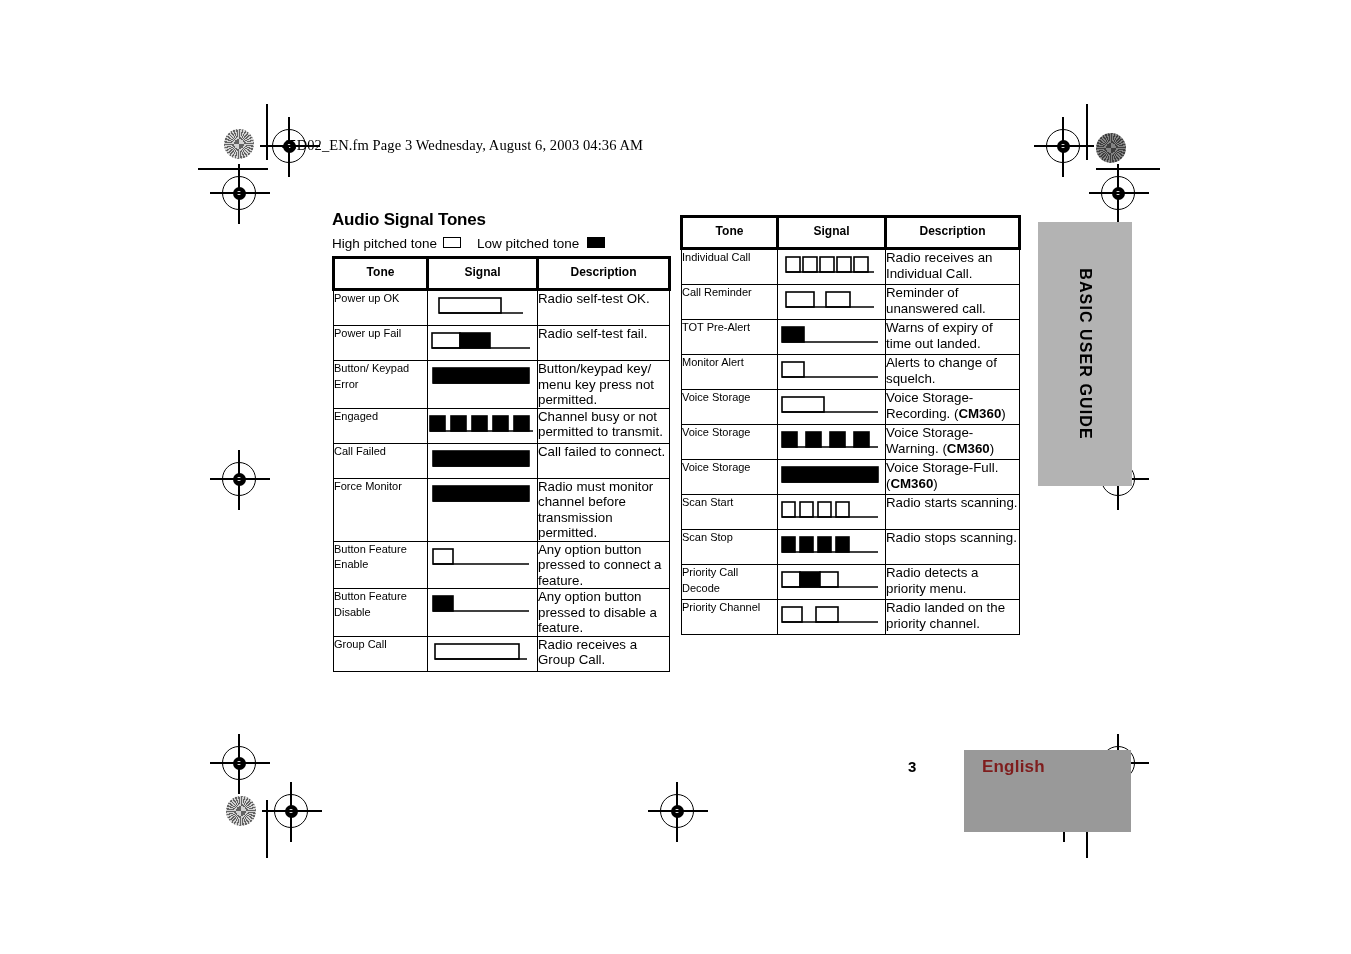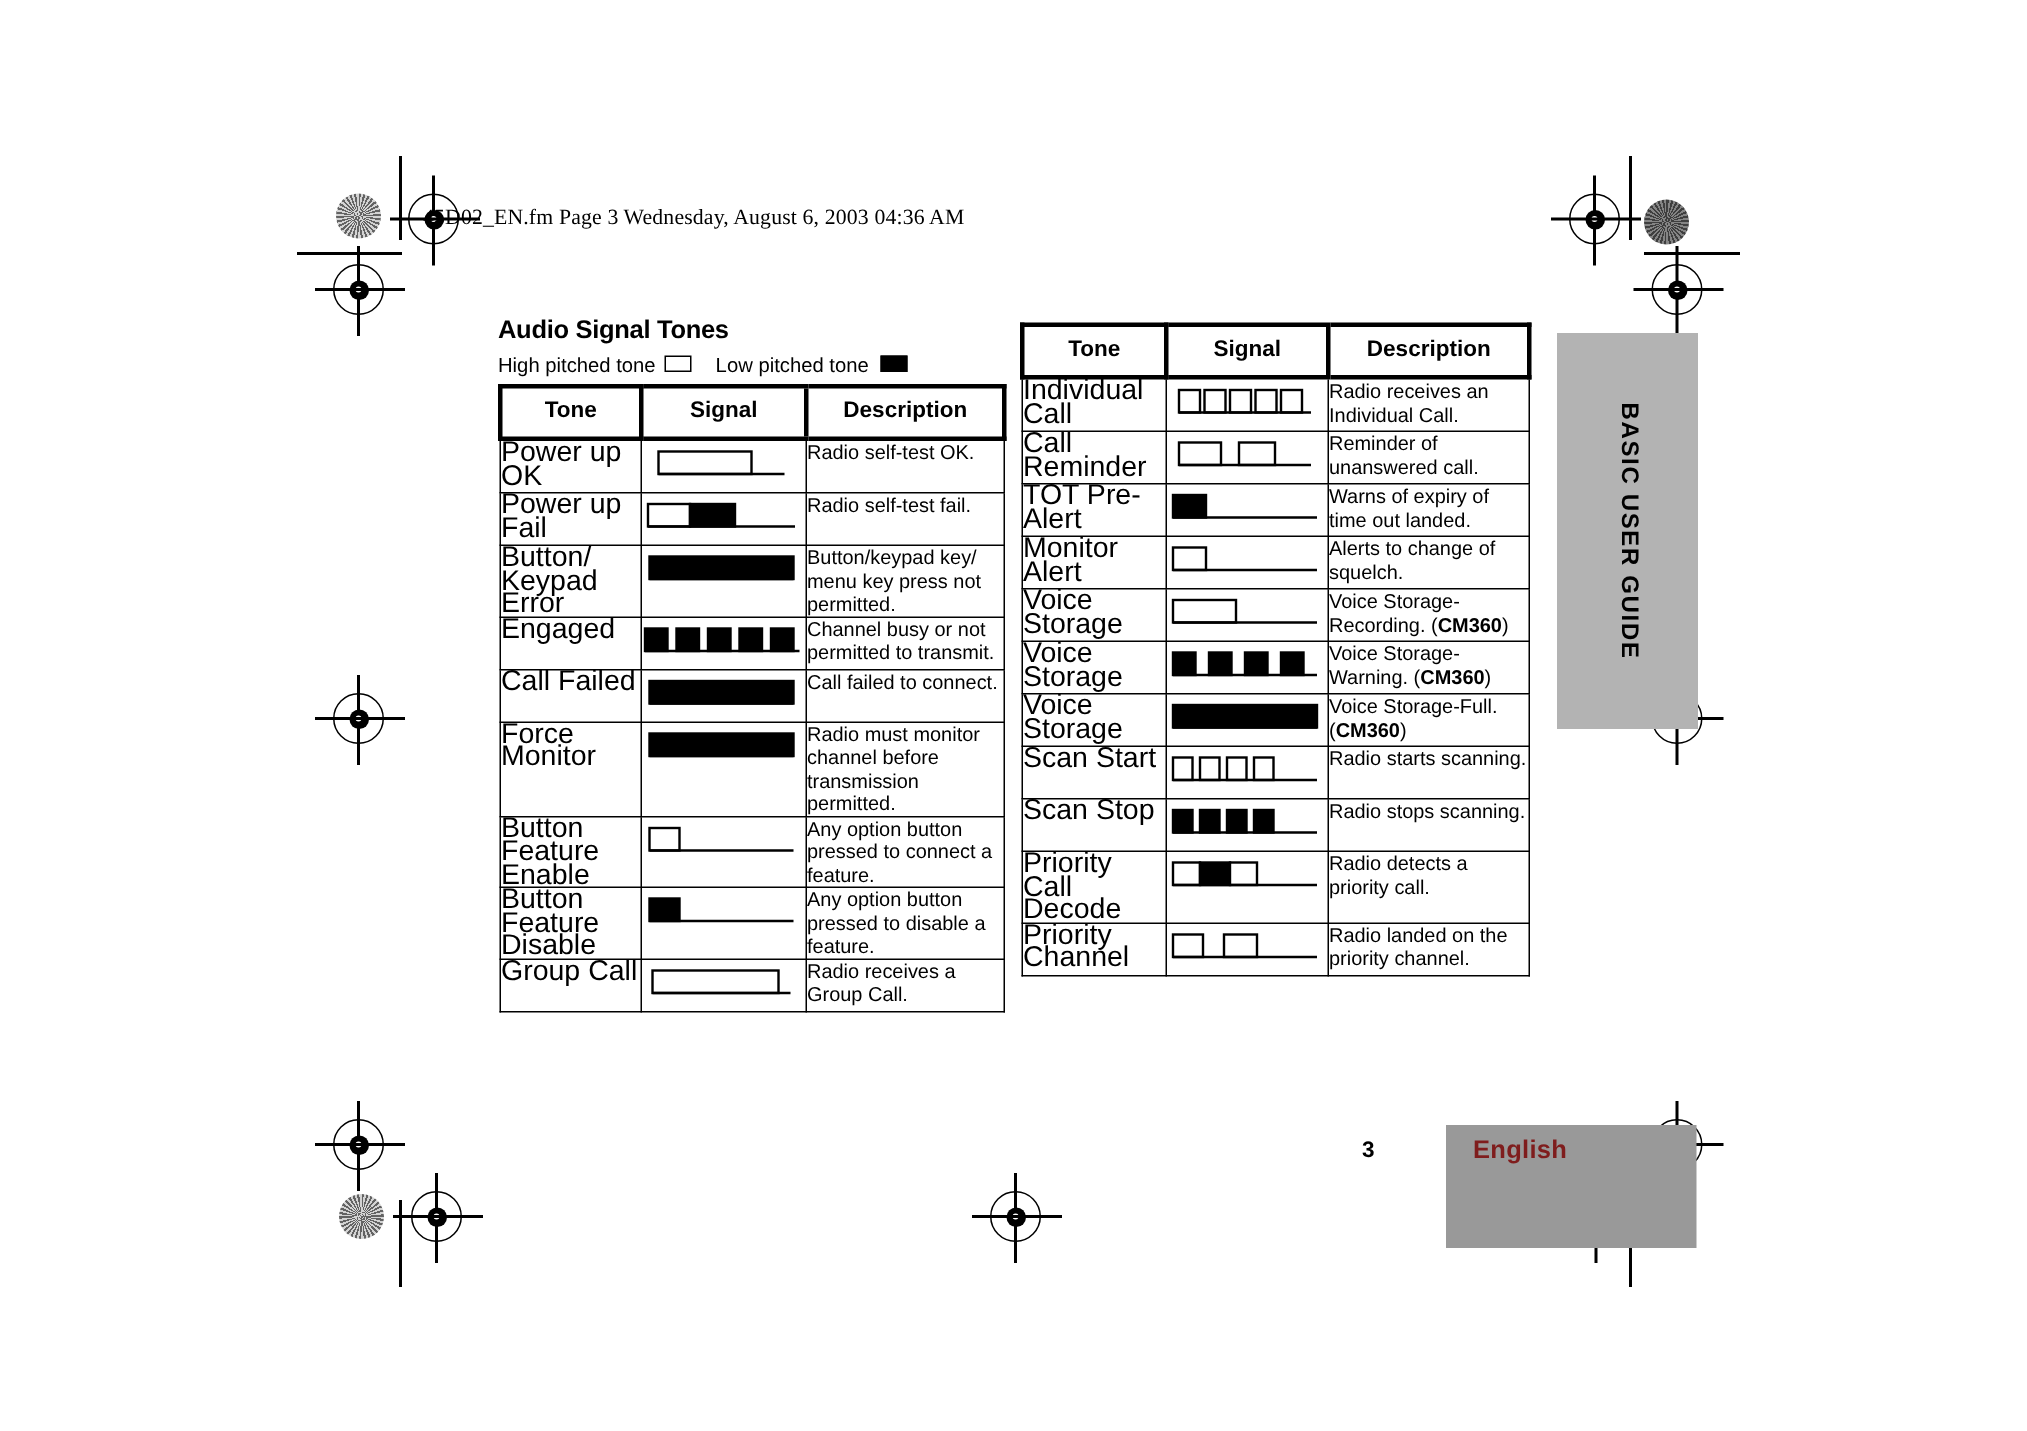--- a/index.html
+++ b/index.html
@@ -129,30 +129,30 @@
   table.tones th, table.tones td {
     border: 1.2px solid #000;
     padding: 0;
     vertical-align: top;
     box-sizing: border-box;
   }
 
   table.tones thead th {
     border: 3px solid #000;
     text-align: center;
-    font-size: 15px;
+    font-size: 12px;
     font-weight: bold;
     padding: 6px 0 9px 0;
     vertical-align: middle;
   }
   
   table.tones thead th.mid { border-left-width: 1.4px; border-right-width: 1.4px; }
 
   td.c-tone {
-    font-size: 19px;
+    font-size: 11px;
     line-height: 15.5px;
     padding: 6px 4px 6px 5px;
     margin-top: 31px;
   }
   td.c-sig  { padding: 0; }
   td.c-desc {
     font-size: 13.3px;
     line-height: 15.5px;
     padding: 6px 5px 6px 6px;
   }
@@ -557,21 +557,21 @@
         <td class="c-sig">
           <div class="wave">
             <svg width="104" height="30" viewBox="0 0 104 30">
               <rect x="4" y="7" width="18" height="15" fill="#fff" stroke="#000" stroke-width="1.6"></rect>
               <rect x="22" y="7" width="20" height="15" fill="#000" stroke="#000" stroke-width="1.6"></rect>
               <rect x="42" y="7" width="18" height="15" fill="#fff" stroke="#000" stroke-width="1.6"></rect>
               <line x1="4" y1="22" x2="100" y2="22" stroke="#000" stroke-width="1.6"></line>
             </svg>
           </div>
         </td>
-        <td class="c-desc">Radio detects a priority call.</td>
+        <td class="c-desc">Radio detects a priority menu.</td>
       </tr>
       <tr>
         <td class="c-tone">Priority Channel</td>
         <td class="c-sig">
           <div class="wave">
             <svg width="104" height="30" viewBox="0 0 104 30">
               <rect x="4" y="7" width="20" height="15" fill="#fff" stroke="#000" stroke-width="1.6"></rect>
               <rect x="38" y="7" width="22" height="15" fill="#fff" stroke="#000" stroke-width="1.6"></rect>
               <line x1="4" y1="22" x2="100" y2="22" stroke="#000" stroke-width="1.6"></line>
             </svg>

